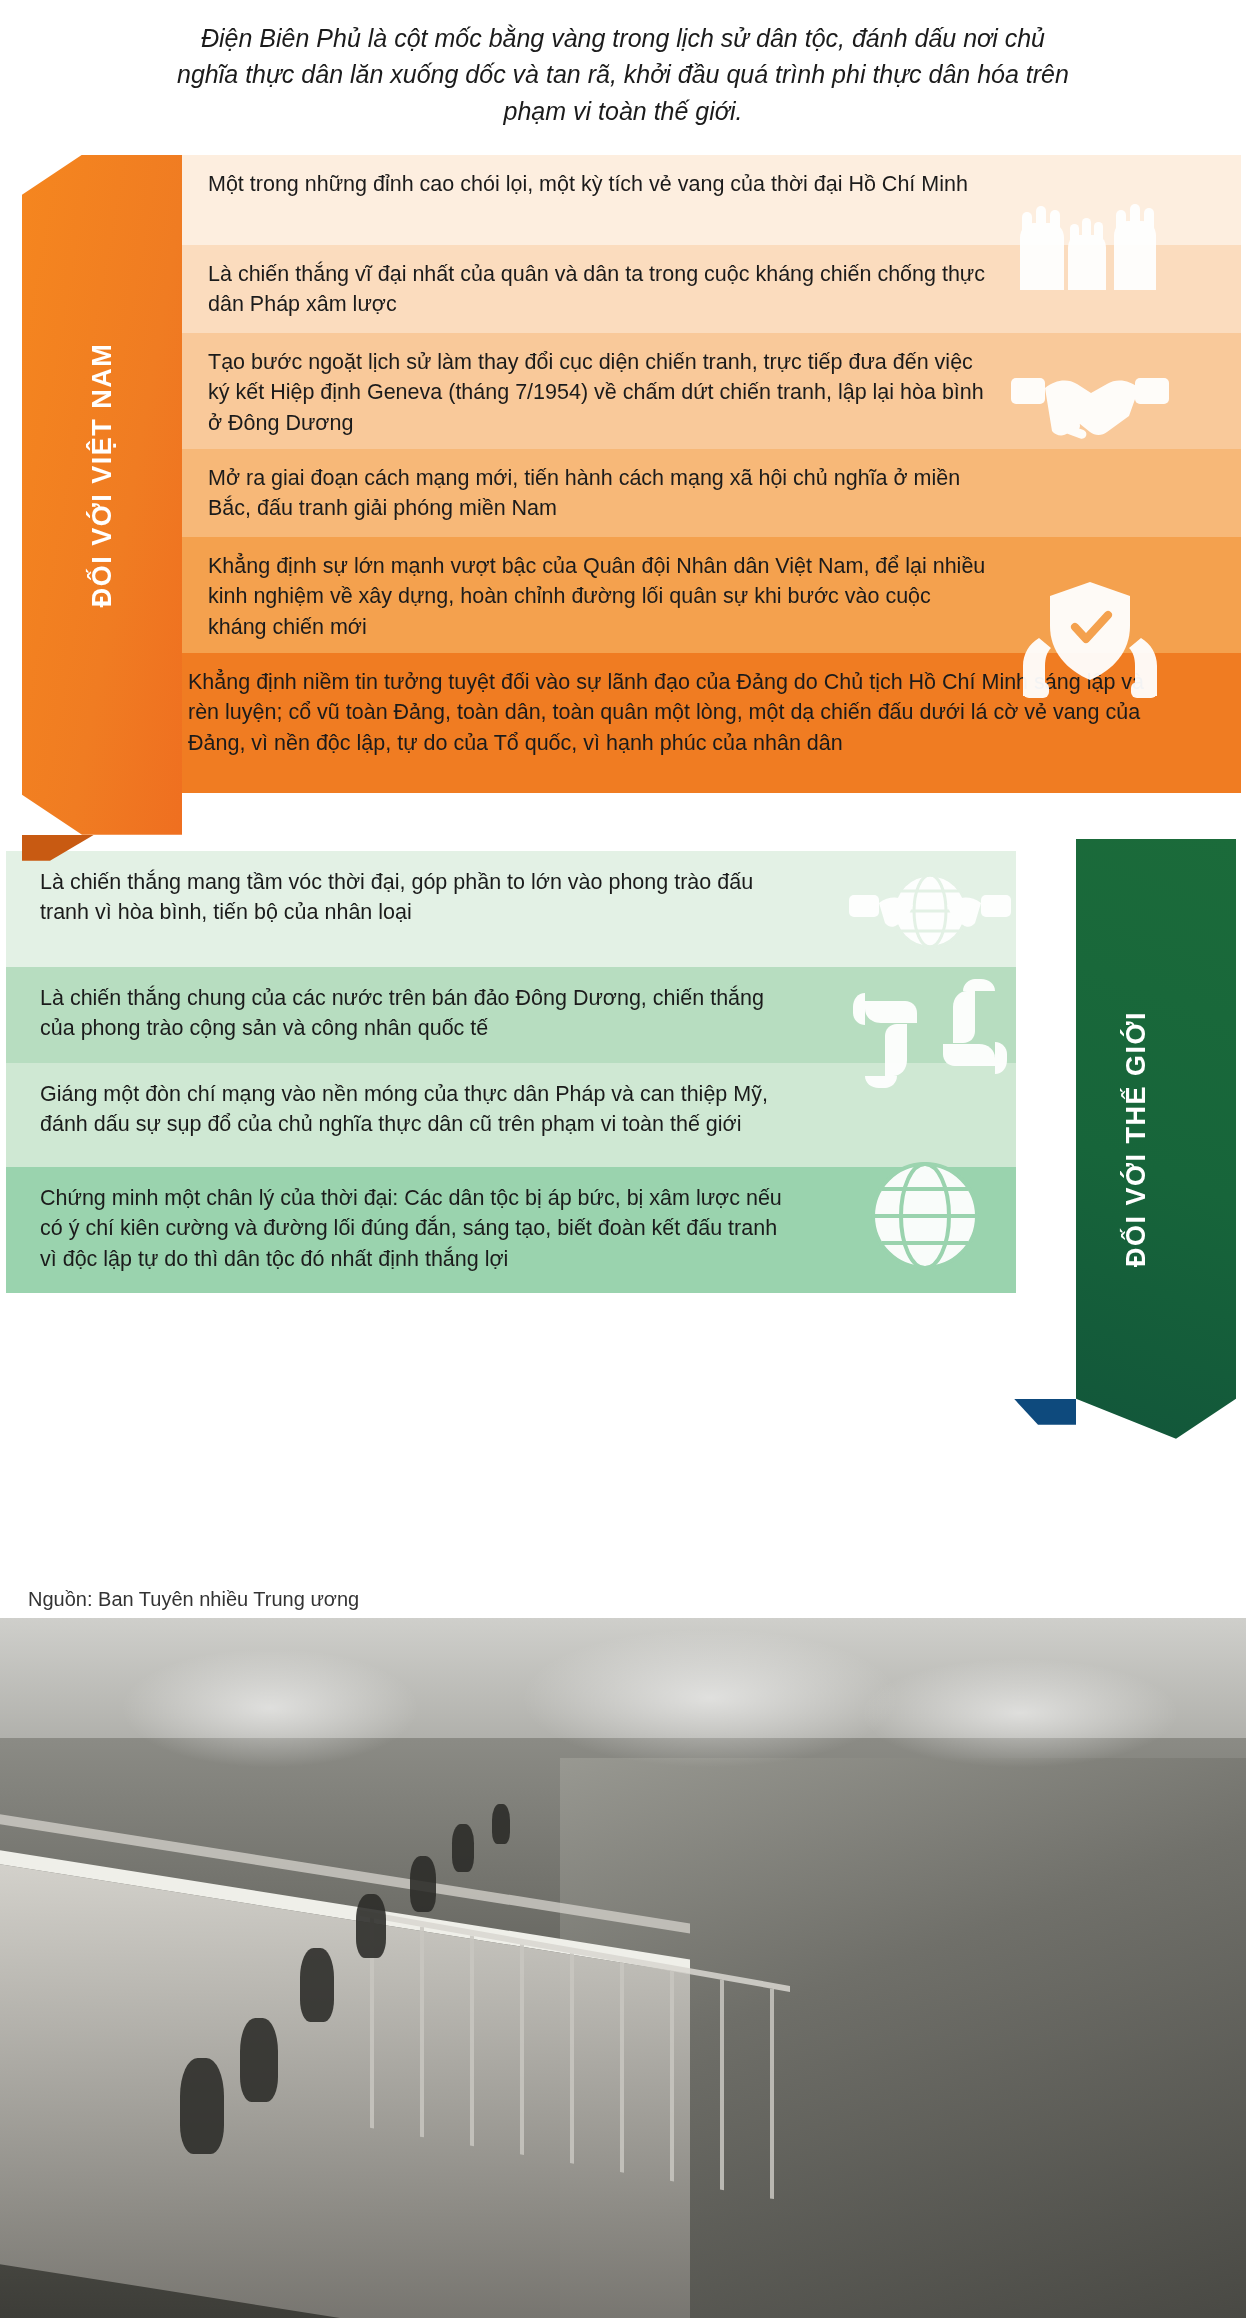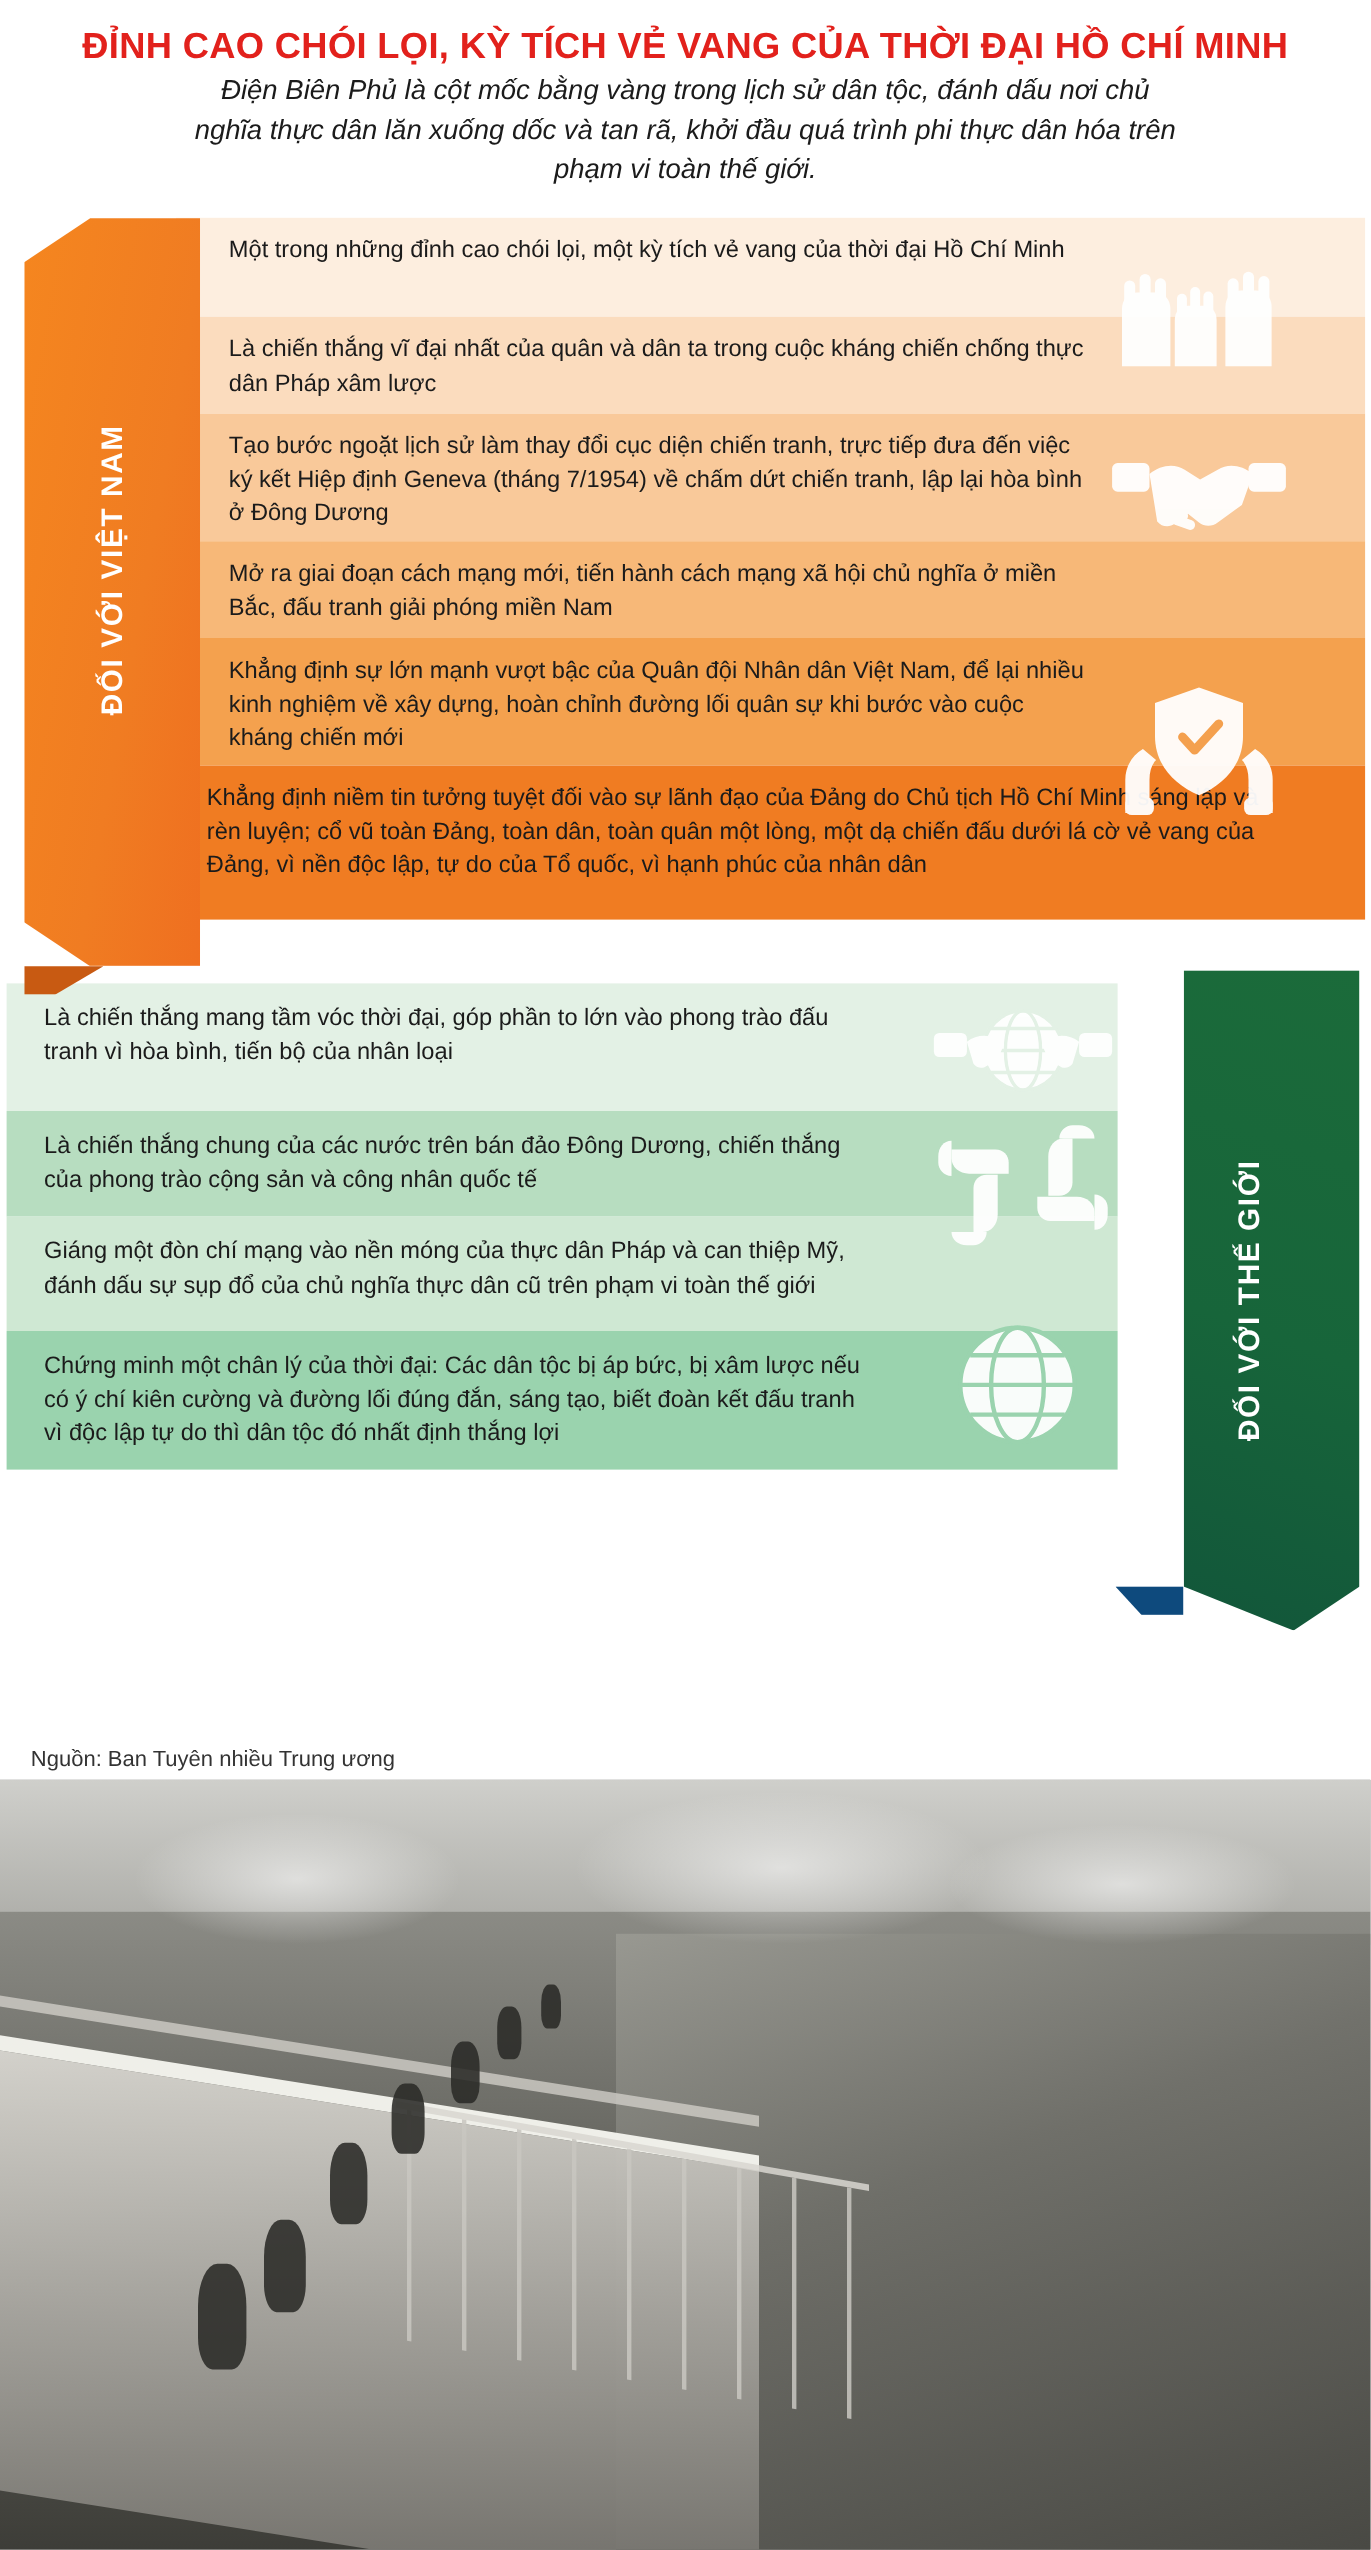--- a/index.html
+++ b/index.html
@@ -280,21 +280,20 @@
     font-style: normal;
     font-size: 40px;
     margin-left: 6px;
     font-weight: bold;
   }
 </style>
 </head>
 <body>
 
 <div class="header">
-  <div class="title-line2">ĐỈNH CAO CHÓI LỌI, KỲ TÍCH VẺ VANG CỦA THỜI ĐẠI HỒ CHÍ MINH</div>
   <div class="subtitle">Điện Biên Phủ là cột mốc bằng vàng trong lịch sử dân tộc, đánh dấu nơi chủ nghĩa thực dân lăn xuống dốc và tan rã, khởi đầu quá trình phi thực dân hóa trên phạm vi toàn thế giới.</div>
 </div>
 
 <div class="section-vn">
 
   <div class="vn-rows">
     <div class="vn-row r1">
       <span>Một trong những đỉnh cao chói lọi, một kỳ tích vẻ vang của thời đại Hồ Chí Minh</span>
     </div>
     <div class="vn-row r2">

